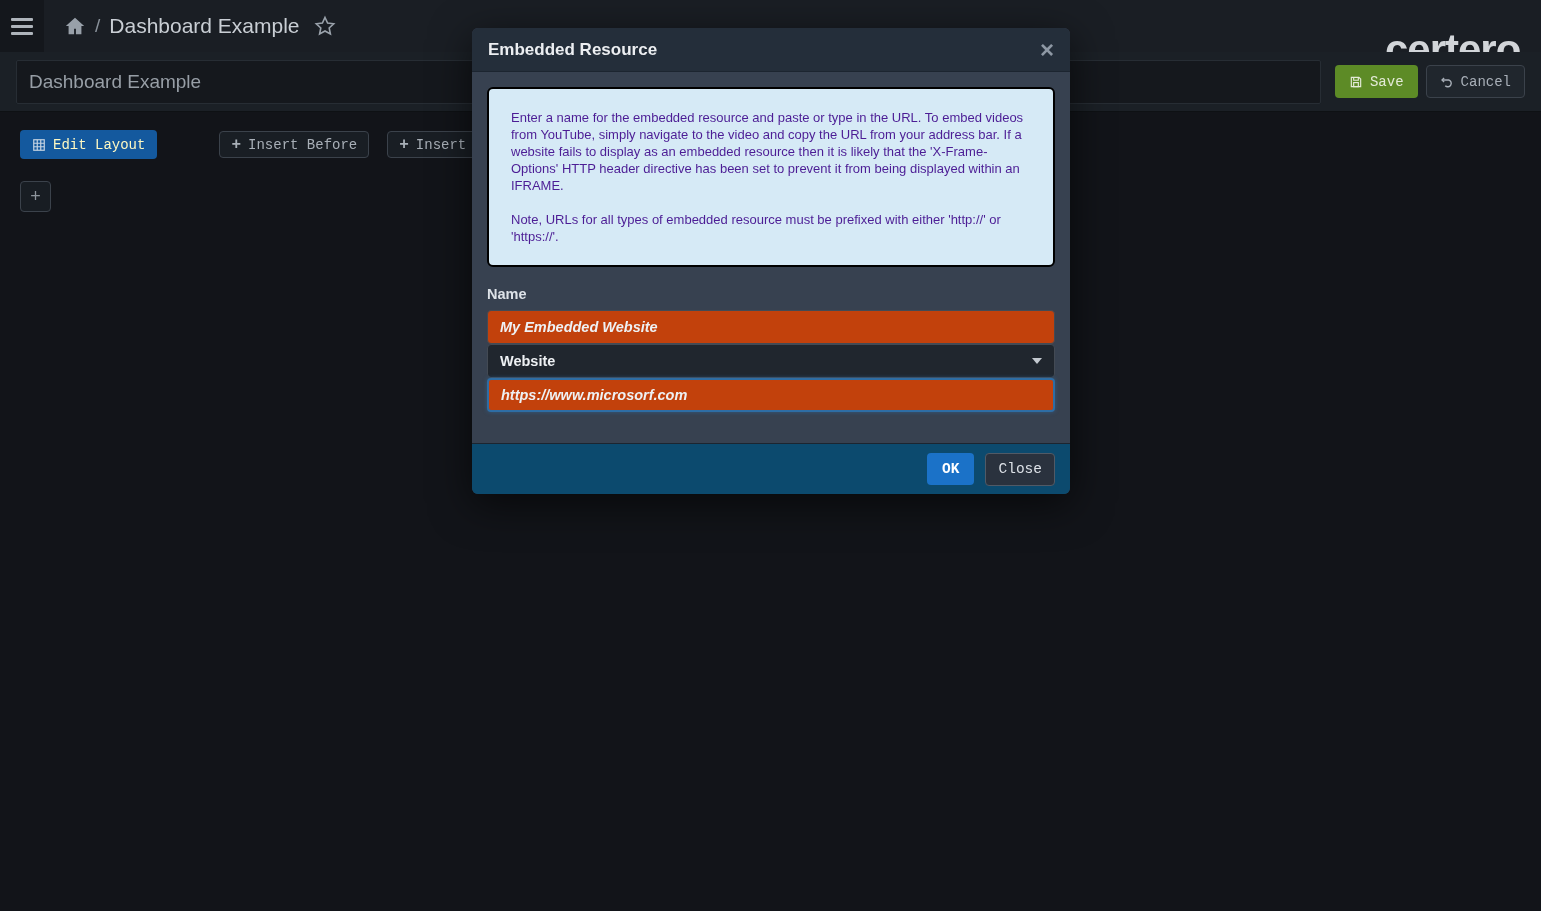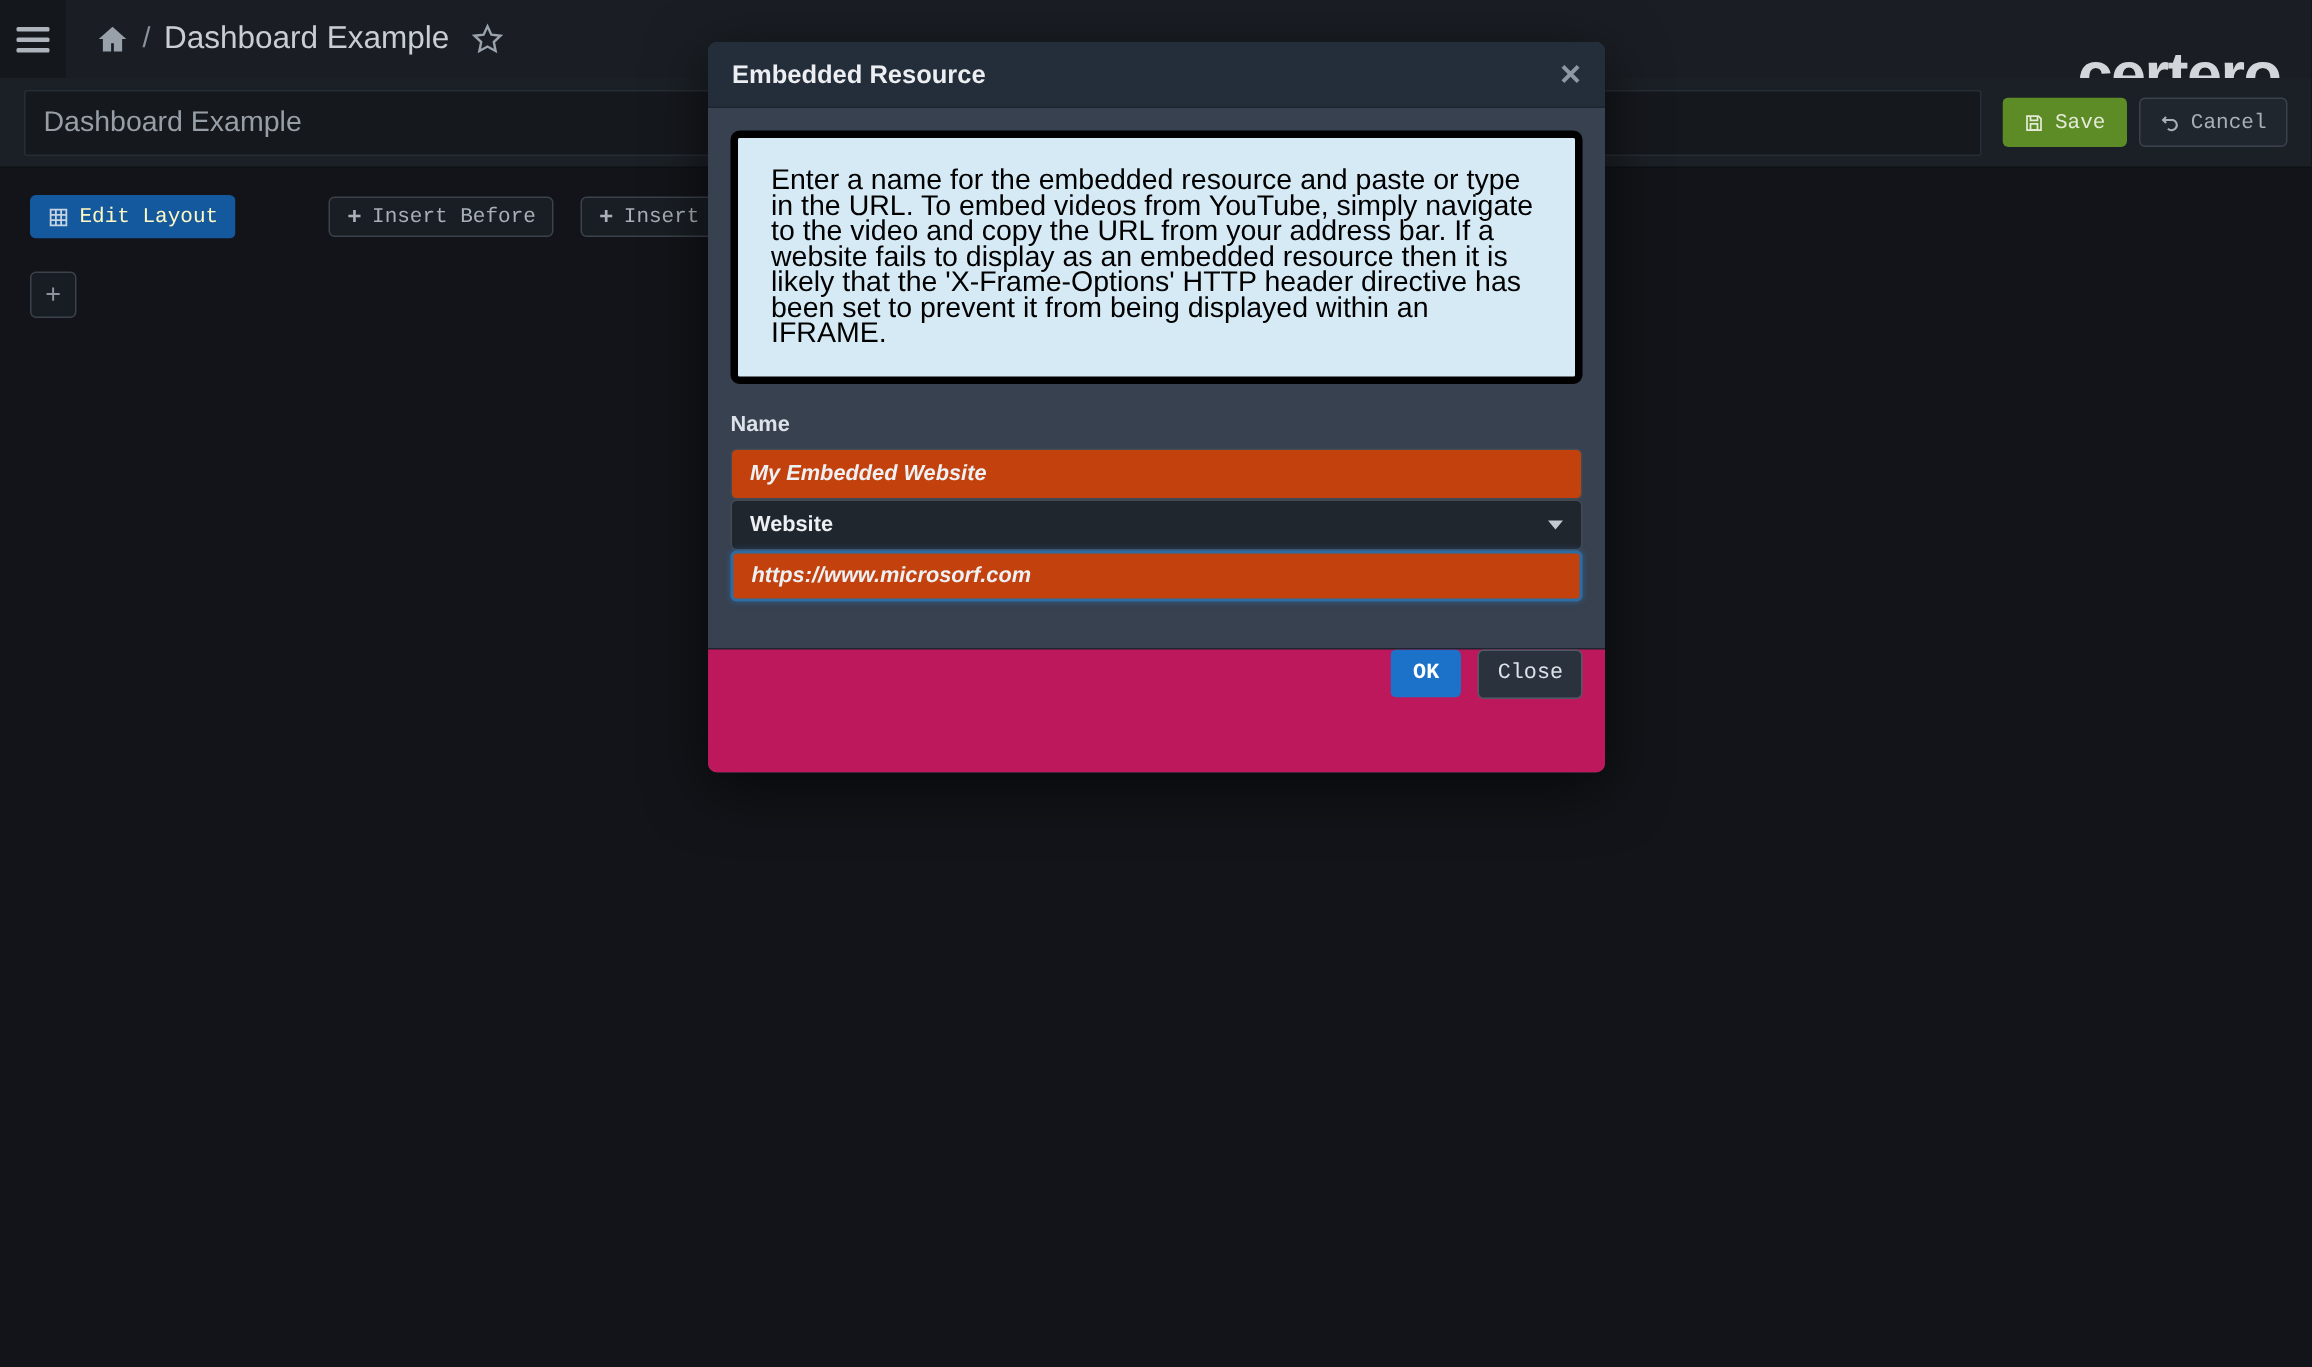--- a/index.html
+++ b/index.html
@@ -74,22 +74,22 @@
     height:44px; background:#242e3a; border-bottom:1px solid #1c2530;
     display:flex; align-items:center; padding:12px 16px;justify-content:center;
   }
   .modal-title { color:#eceef1; font-size:17px; font-weight:bold; }
   .modal-x {
     margin-left:auto; color:#8e98a4; font-size:24px; font-weight:bold;
     cursor:pointer; line-height:1;
   }
   .modal-body { padding:15px; }
   .info-box {
-    background:#d6eaf6; border:5px solid #000000; border-radius:6px;
-    color:#000000; font-size:19px; line-height:17px; padding:20px 22px;
+    background:#d6eaf6; border:2px solid #000000; border-radius:6px;
+    color:#4c1d95; font-size:13px; line-height:17px; padding:20px 22px;
   }
   .info-box p + p { margin-top:17px; }
   .field-label { color:#dde2e8; font-size:14.5px; font-weight:bold; margin:19px 0 8px 0; }
   .text-input {
     width:100%; height:34px; background:#c2410c; border:1px solid #434a54;
     border-radius:4px; color:#eef1f4; font-size:14.5px; font-weight:bold;
     padding:0 12px; font-family:inherit; outline:none;font-style:italic;
   }
   .text-input.focused {
     border:2px solid #2e6da4; box-shadow:0 0 4px rgba(46,109,164,.6);
@@ -98,22 +98,22 @@
     width:100%; height:34px; background:#20262e; border:1px solid #434a54;
     border-radius:4px; color:#eef1f4; font-size:14.5px; font-weight:bold;
     padding:0 12px; display:flex; align-items:center; cursor:pointer;
   }
   .caret-down {
     margin-left:auto; width:0; height:0;
     border-left:5px solid transparent; border-right:5px solid transparent;
     border-top:6px solid #c3c9d0;
   }
   .modal-footer {
-    margin-top:16px; height:83px; background:#be185d; border-top:1px solid #1c2530;
-    display:flex; justify-content:flex-end; padding:0 15px; gap:11px;
+    margin-top:16px; height:51px; background:#0c4a6e; border-top:1px solid #1c2530;
+    display:flex; align-items:center; justify-content:flex-end; padding:0 15px; gap:11px;
   }
   .ok-btn { background:#1b72c8; color:#ffffff; font-weight:bold; height:32px; padding:0 14px; font-size:14.5px; }
   .close-btn { background:#2a323e; color:#dde2e8; border-color:#515a66; height:33px; padding:0 12px; font-size:14.5px; }
 </style>
 </head>
 <body>
 
 <div class="topbar">
   <div class="hamburger-zone">
     <div class="hamburger">
@@ -176,20 +176,21 @@
 </div>
 
 <div class="modal">
   <div class="modal-header">
     <span class="modal-title">Embedded Resource</span>
     <span class="modal-x">×</span>
   </div>
   <div class="modal-body">
     <div class="info-box">
       <p>Enter a name for the embedded resource and paste or type in the URL. To embed videos from YouTube, simply navigate to the video and copy the URL from your address bar. If a website fails to display as an embedded resource then it is likely that the 'X-Frame-Options' HTTP header directive has been set to prevent it from being displayed within an IFRAME.</p>
+      <p>Note, URLs for all types of embedded resource must be prefixed with either 'http://' or 'https://'.</p>
     </div>
 
     <div class="field-label">Name</div>
     <input class="text-input" type="text" value="My Embedded Website" style="">
 
     <div class="select-box">
       <span>Website</span>
       <span class="caret-down"></span>
     </div>
 

